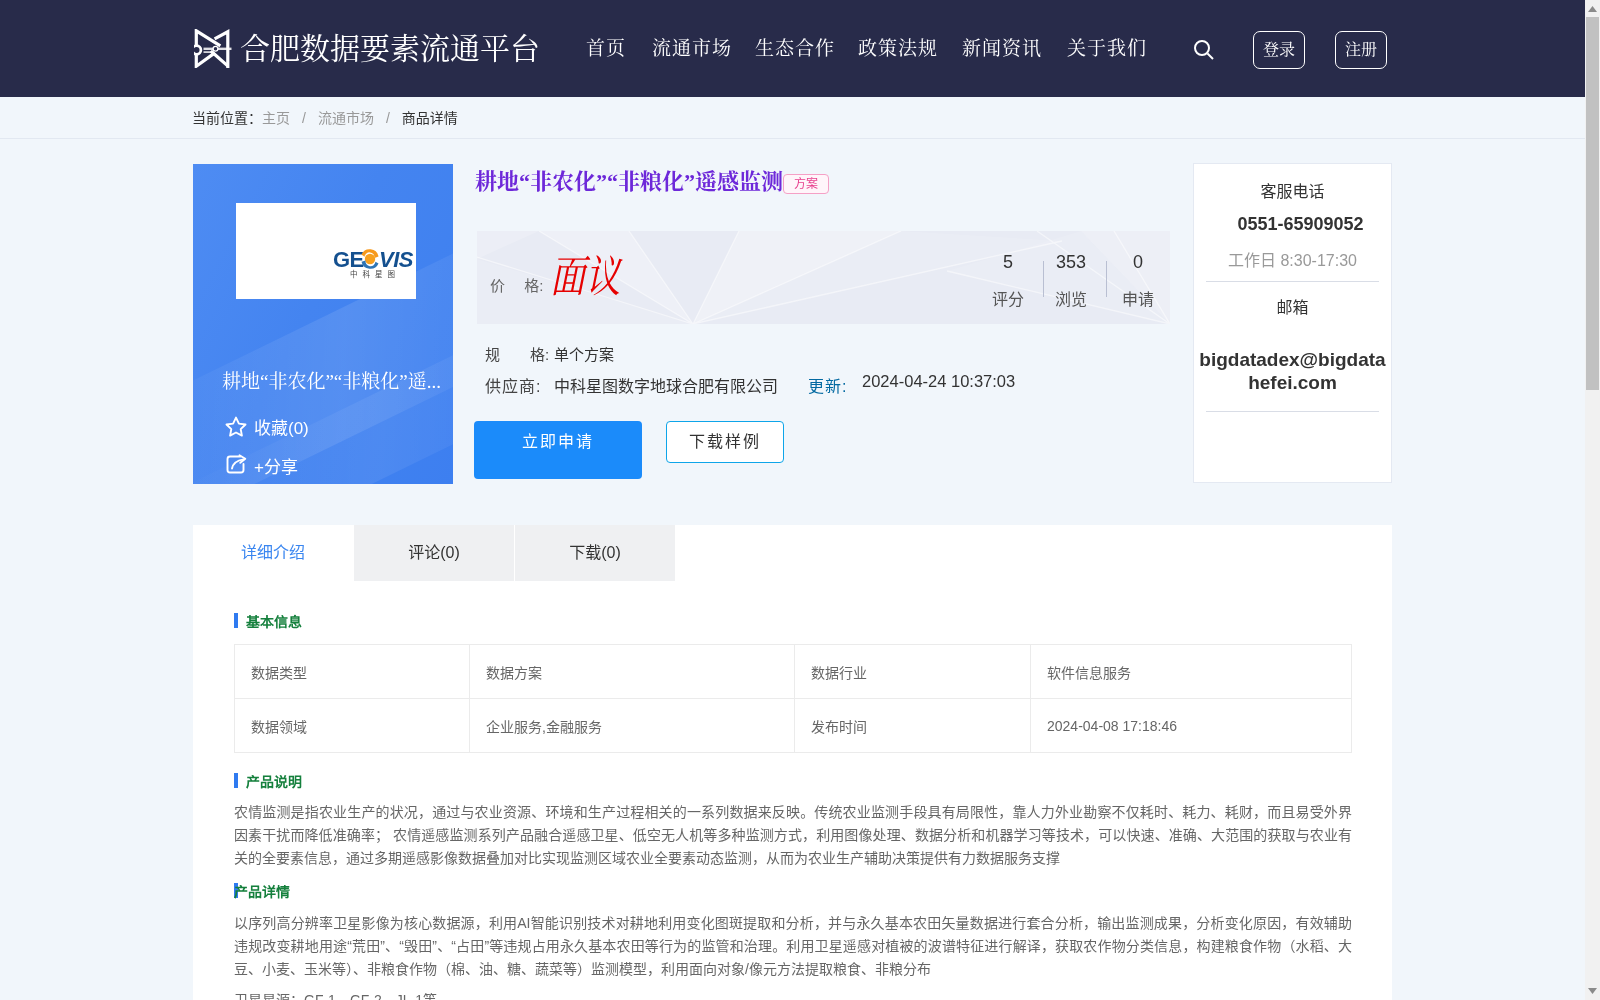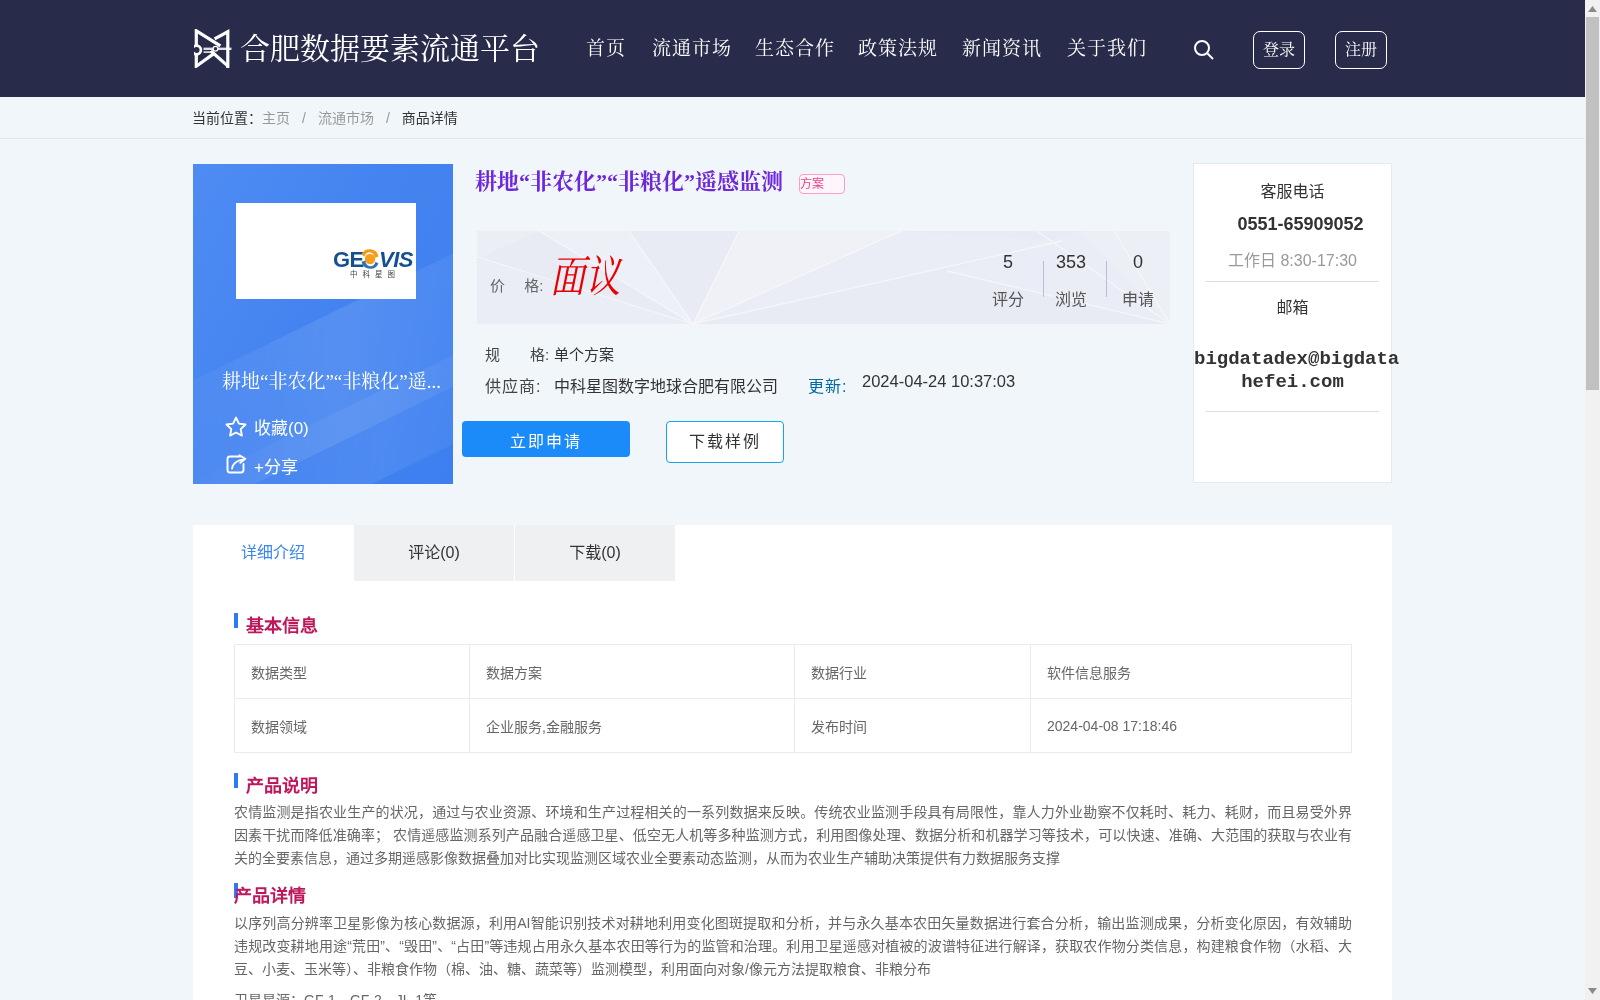--- a/index.html
+++ b/index.html
@@ -15,37 +15,37 @@
   #crumb { left:0; top:97px; width:1585px; height:42px; border-bottom:1px solid #e2e8f1; font-size:14px; line-height:42px; }
   
   #bluecard { left:193px; top:164px; width:260px; height:320px;
     background:linear-gradient(118deg,#4e8cf3 0%,#4484f0 45%,#3d7ff0 100%); overflow:hidden; }
   #bluecard .streak { position:absolute; background:linear-gradient(118deg,rgba(255,255,255,0) 0%,rgba(255,255,255,.10) 50%,rgba(255,255,255,0) 100%); }
   #whitebox { position:absolute; left:43px; top:39px; width:180px; height:96px; background:#fff;padding-left:48px; }
   #cardtitle { position:absolute; left:29px; top:202px; width:215px; color:#fff; font-size:19px; font-family:"Liberation Serif","Noto Serif CJK SC",serif; white-space:nowrap; }
   .cardrow { position:absolute; left:36px; color:#fff; font-size:17px; }
   
   #ptitle { left:475px; top:164px; font-size:22px; font-weight:bold; color:#6d28d9; font-family:"Liberation Serif","Noto Serif CJK SC",serif; }
-  #ptag { left:799px; top:174px; width:46px; height:20px; border:1px solid #f5a0c6; background:#fff5fa; border-radius:4px; color:#e8408e; font-size:12px; text-align:left; line-height:18px; }
+  #ptag { left:783px; top:174px; width:46px; height:20px; border:1px solid #f5a0c6; background:#fff5fa; border-radius:4px; color:#e8408e; font-size:12px; text-align:center; line-height:18px; }
   #pricestrip { left:477px; top:231px; width:693px; height:93px; background:#e9ecf5; overflow:hidden; }
   .stat-num { position:absolute; top:21px; width:100%; text-align:center; font-size:18px; color:#333; }
   .stat-lab { position:absolute; top:55px; width:100%; text-align:center; font-size:16px; color:#555; }
   .stat-sep { position:absolute; top:30px; width:1px; height:36px; background:#b9bfd2; }
   .inforow  { position:absolute; color:#333; }
   
-  #btnblue { left:462px; top:421px; width:168px; height:36px; background:#1b8bfa; border-radius:4px; color:#fff; font-size:16px; letter-spacing:2px; text-align:center; line-height:42px; }
+  #btnblue { left:474px; top:421px; width:168px; height:58px; background:#1b8bfa; border-radius:4px; color:#fff; font-size:16px; letter-spacing:2px; text-align:center; line-height:42px; }
   #btnwhite { left:666px; top:421px; width:118px; height:42px; background:#fff; border:1px solid #0ea5e9; border-radius:4px; color:#333; font-size:16px; letter-spacing:2px; text-align:center; line-height:40px; }
   
   #sidebar { left:1193px; top:163px; width:199px; height:320px; background:#fff; border:1px solid #e4e9f2; text-align:center; color:#333; }
   .sbrow { left:0; width:100%; text-align:center; }
   .sbhr { left:12px; right:12px; height:1px; background:#d9dde6; }
   
   #content { left:193px; top:525px; width:1199px; height:475px; background:#fff; }
   .tab { position:absolute; top:0; width:160px; height:56px; text-align:center; line-height:56px; font-size:16px; color:#333; background:#eff0f2; }
-  .sect-t { position:absolute; font-size:18px; font-weight:bold; color:#be185d; font-family:Liberation Sans, sans-serif; }
+  .sect-t { position:absolute; font-size:14px; font-weight:bold; color:#15803d; font-family:Liberation Sans, sans-serif; }
   .sect-bar { position:absolute; width:4px; height:15px; background:#2f7af0; }
   .para { position:absolute; left:234px; width:1118px; font-size:14px; color:#666; line-height:23px; text-align:justify; }
   table.info { position:absolute; left:234px; top:644px; border-collapse:collapse; }
   table.info td { border:1px solid #ebebeb; height:54px; font-size:14px; color:#666; padding-left:16px; }
   
   #sb-track { left:1585px; top:0; width:15px; height:1000px; background:#f1f1f1; }
   #sb-thumb { left:1586px; top:17px; width:13px; height:373px; background:#c1c1c1; }
 </style>
 </head>
 <body>
@@ -155,21 +155,21 @@
 
   <div class="abs" id="btnblue">立即申请</div>
   <div class="abs" id="btnwhite">下载样例</div>
 
   <div class="abs" id="sidebar">
     <div class="abs sbrow" style="top:14px;font-size:16px;">客服电话</div>
     <div class="abs sbrow" style="top:50px;font-size:18px;font-weight:bold;margin-left:8px;">0551-65909052</div>
     <div class="abs sbrow" style="top:83px;font-size:16px;color:#999;">工作日 8:30-17:30</div>
     <div class="abs sbhr" style="top:117px;"></div>
     <div class="abs sbrow" style="top:130px;font-size:16px;">邮箱</div>
-    <div class="abs sbrow" style="top:184px;font-size:19px;font-weight:bold;line-height:23px;font-family:Liberation Mono, monospace;">bigdatadex@bigdata<br>hefei.com</div>
+    <div class="abs sbrow" style="top:184px;font-size:19px;font-weight:bold;line-height:23px;">bigdatadex@bigdata<br>hefei.com</div>
     <div class="abs sbhr" style="top:247px;"></div>
   </div>
 
   <div class="abs" id="content"></div>
   <div class="abs tab" style="left:193px;top:525px;background:#fff;color:#3a86f0;">详细介绍</div>
   <div class="abs tab" style="left:354px;top:525px;">评论(0)</div>
   <div class="abs tab" style="left:515px;top:525px;">下载(0)</div>
 
   <div class="abs sect-bar" style="left:234px;top:613px;"></div>
   <div class="abs sect-t" style="left:246px;top:611px;">基本信息</div>

